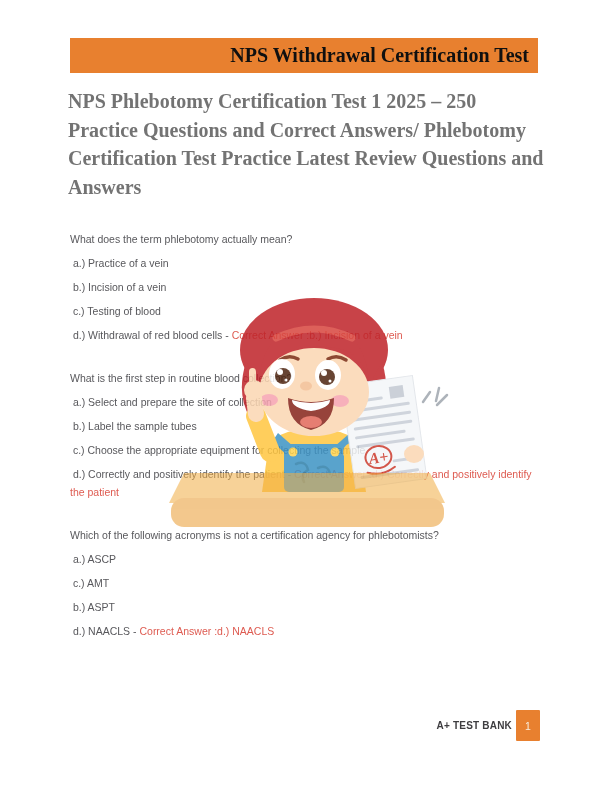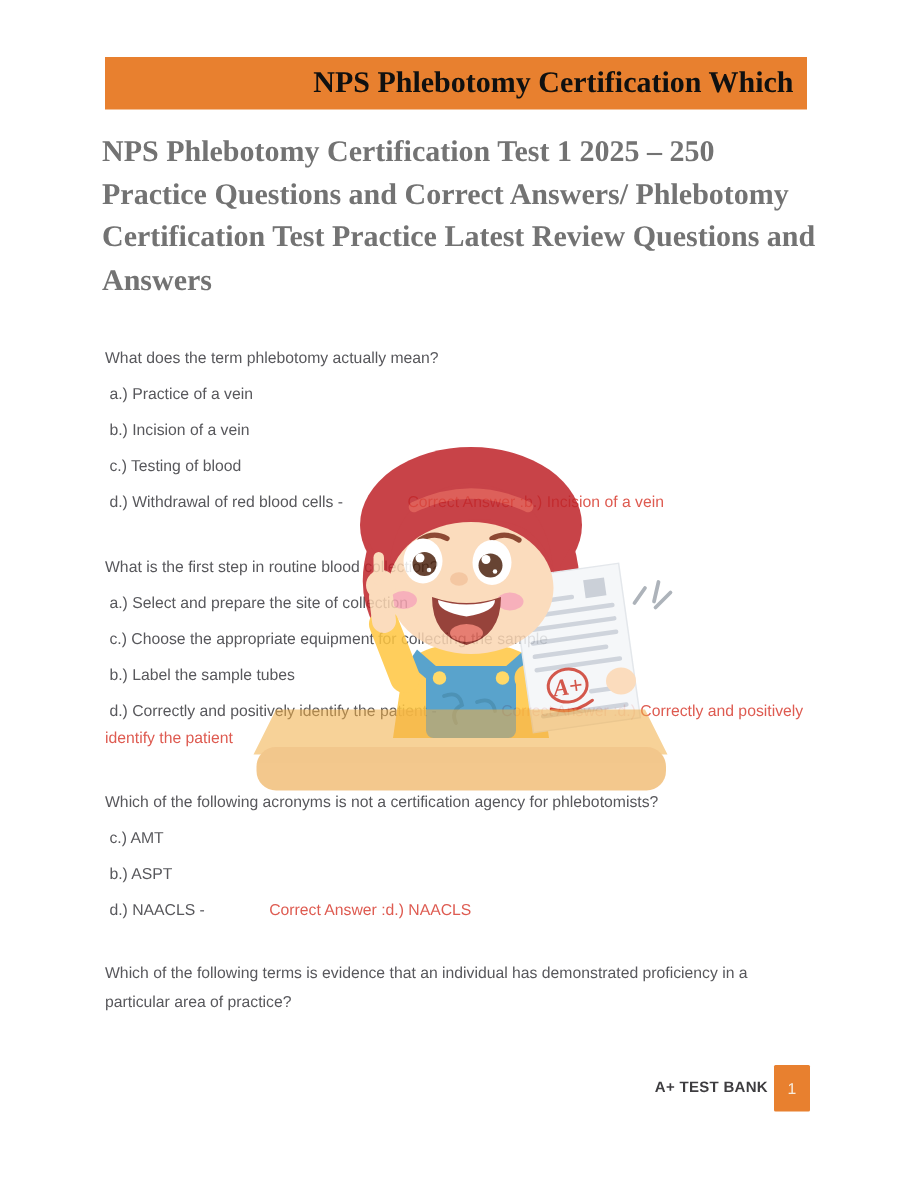--- a/index.html
+++ b/index.html
@@ -25,21 +25,21 @@
     position:absolute;left:68px;top:87px;width:480px;
     font-family:"Liberation Serif", serif;
     font-weight:700;font-size:20px;line-height:28.5px;color:#737373;
   }
   .qa{
     position:absolute;left:70px;top:230px;width:474px;
     font-size:10.5px;line-height:18.5px;color:#58585C;
   }
   .qline{margin:0 0 5.5px 0;white-space:pre-wrap;}
   .qblock + .qblock{margin-top:24px;}
-  .hl{color:#DE5B51;margin-left:40px;}
+  .hl{color:#DE5B51;}
   .illustration{
     position:absolute;left:168px;top:292px;width:292px;height:246px;
     pointer-events:none;
   }
   .footer-brand{
     position:absolute;right:100px;top:720px;
     font-size:10px;font-weight:700;color:#3E3D40;letter-spacing:.2px;text-align:right;
   }
   .page-badge{
     position:absolute;left:516px;top:710px;width:24px;height:31px;
@@ -47,48 +47,46 @@
     display:flex;align-items:center;justify-content:center;
     color:#F8ECDD;font-size:10.5px;
   }
 </style>
 </head>
 <body>
 
 <div class="page">
 
   <div class="banner">
-    <span class="banner-title">NPS Phlebotomy Certification Which</span>
+    <span class="banner-title">NPS Withdrawal Certification Test</span>
   </div>
 
   <div class="heading">NPS Phlebotomy Certification Test 1 2025 – 250 Practice Questions and Correct Answers/ Phlebotomy Certification Test Practice Latest Review Questions and Answers</div>
 
   <div class="qa">
       <div class="qblock">
         <p class="qline">What does the term phlebotomy actually mean?</p>
         <p class="qline"> a.) Practice of a vein</p>
         <p class="qline"> b.) Incision of a vein</p>
         <p class="qline"> c.) Testing of blood</p>
         <p class="qline"><span> d.) Withdrawal of red blood cells - </span><span class="hl">Correct Answer :b.) Incision of a vein</span></p>
       </div>
       <div class="qblock">
         <p class="qline">What is the first step in routine blood collection?</p>
         <p class="qline"> a.) Select and prepare the site of collection</p>
+        <p class="qline"> b.) Label the sample tubes</p>
         <p class="qline"> c.) Choose the appropriate equipment for collecting the sample</p>
-        <p class="qline"> b.) Label the sample tubes</p>
         <p class="qline"><span> d.) Correctly and positively identify the patient - </span><span class="hl">Correct Answer :d.) Correctly and positively identify the patient</span></p>
       </div>
       <div class="qblock">
         <p class="qline">Which of the following acronyms is not a certification agency for phlebotomists?</p>
+        <p class="qline"> a.) ASCP</p>
         <p class="qline"> c.) AMT</p>
         <p class="qline"> b.) ASPT</p>
         <p class="qline"><span> d.) NAACLS - </span><span class="hl">Correct Answer :d.) NAACLS</span></p>
-      </div>
-      <div class="qblock">
-        <p class="qline">Which of the following terms is evidence that an individual has demonstrated proficiency in a particular area of practice?</p>
       </div>
     </div>
 
   <svg class="illustration" viewBox="0 0 292 246" aria-hidden="true">
     <g opacity="0.85">
 
       <ellipse cx="146" cy="58" rx="74" ry="52" fill="#BF2329"></ellipse>
       <path d="M78,70 Q68,102 82,126 Q89,106 86,84 Z" fill="#BF2329"></path>
       <path d="M214,70 Q224,102 210,124 Q203,104 206,84 Z" fill="#BF2329"></path>
 

